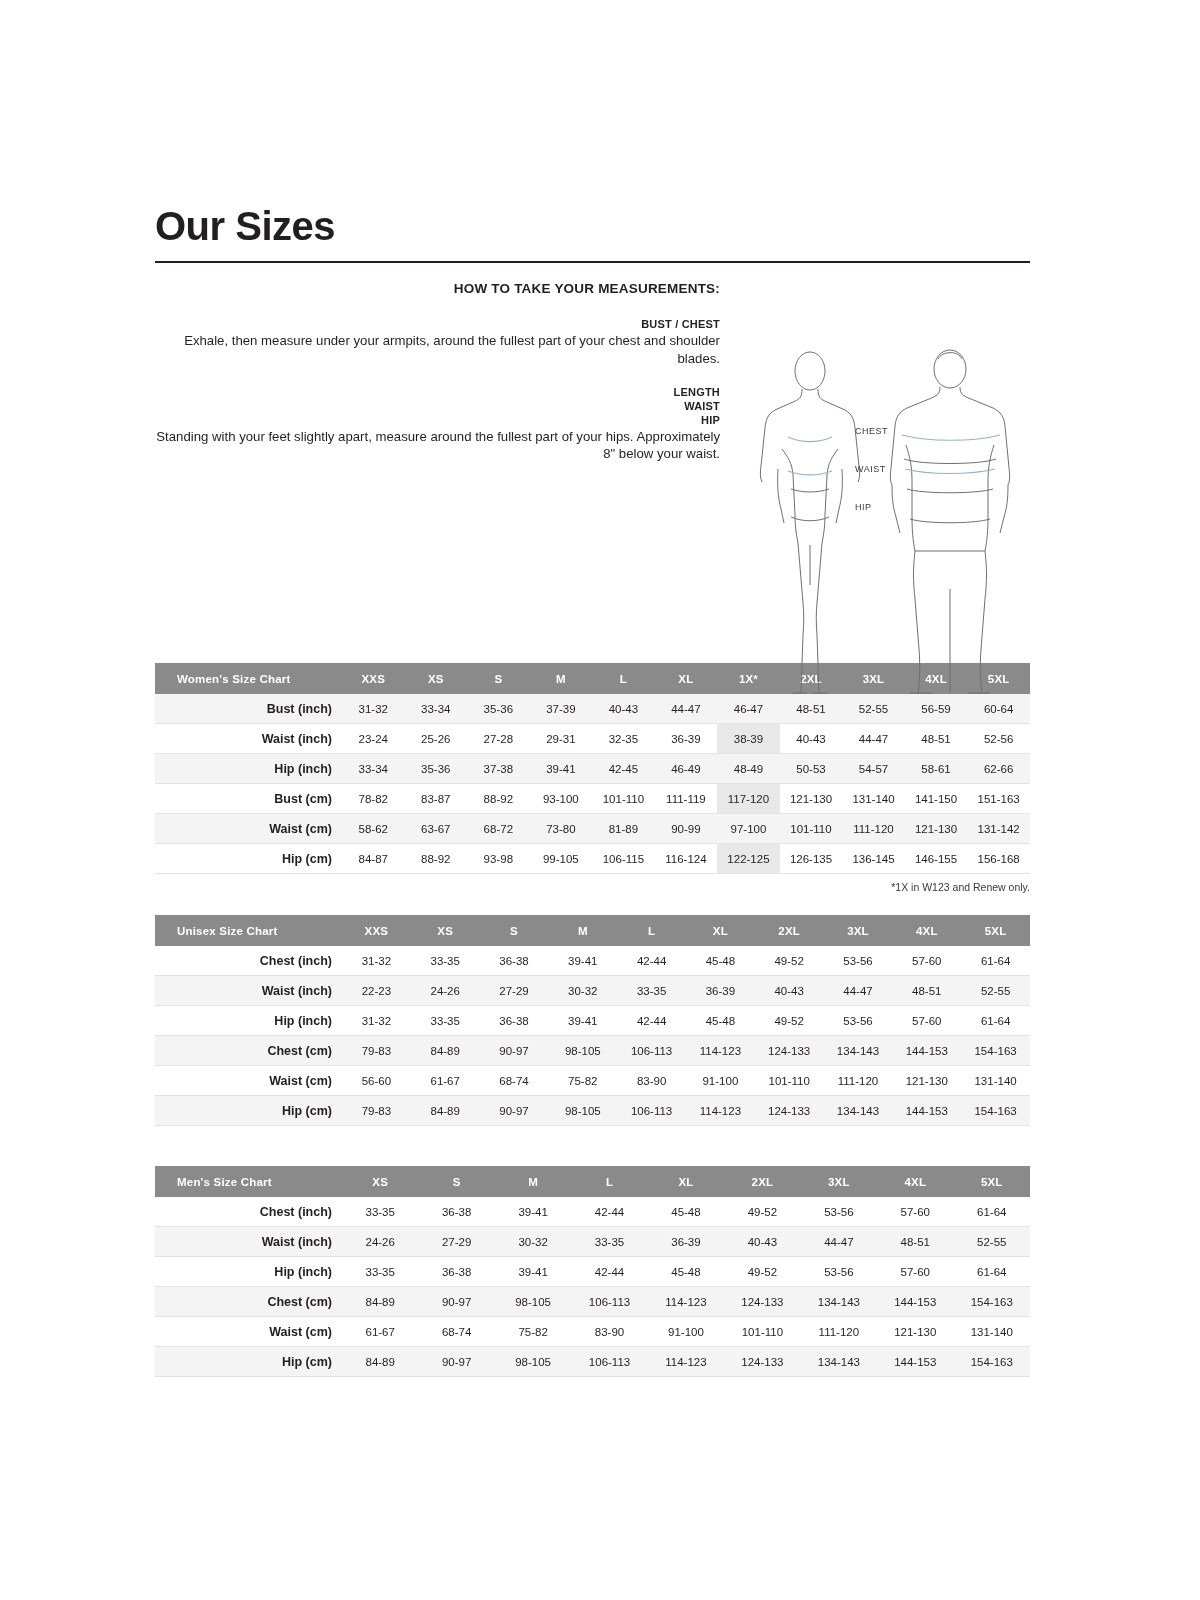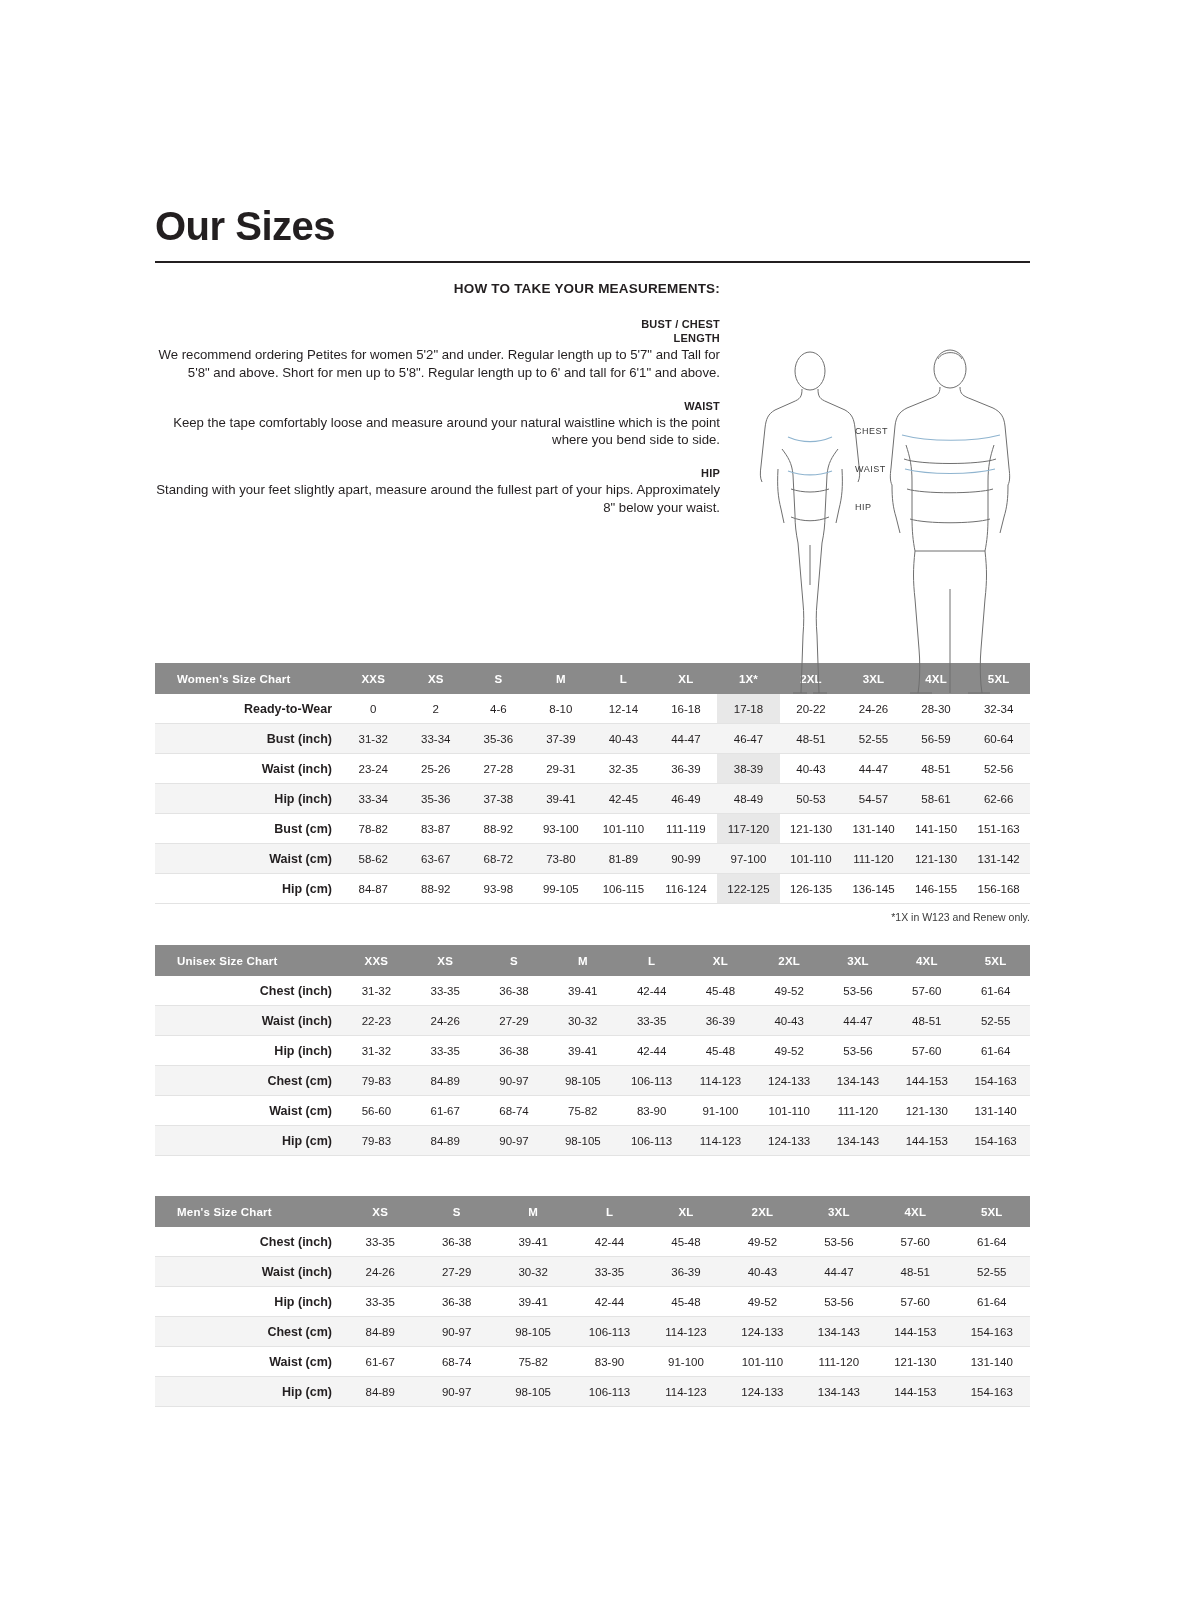--- a/index.html
+++ b/index.html
@@ -139,26 +139,25 @@
   <div class="content">
 
     <h1 class="title">Our Sizes</h1>
     <div class="rule"></div>
 
     <div class="measure-wrap">
       <div class="measure-text">
         <div class="howto">HOW TO TAKE YOUR MEASUREMENTS:</div>
 
         <div class="sec-title">BUST / CHEST</div>
+        <div class="sec-body">Exhale, then measure under your armpits, around the fullest part of your chest and shoulder blades.</div>
 
         <div class="sec-title">LENGTH</div>
-        <div class="sec-body">We recommend ordering Petites for women 5'2" and under. Regular length up to 5'7" and Tall for 5'8" and above. Short for men up to 5'8". Regular length up to 6' and tall for 6'1" and above.</div>
 
         <div class="sec-title">WAIST</div>
-        <div class="sec-body">Keep the tape comfortably loose and measure around your natural waistline which is the point where you bend side to side.</div>
 
         <div class="sec-title">HIP</div>
         <div class="sec-body">Standing with your feet slightly apart, measure around the fullest part of your hips. Approximately 8" below your waist.</div>
       </div>
 
       <div class="figures">
         <svg width="285" height="360" viewBox="0 0 285 360">
           <g fill="none" stroke="#6f6f6f" stroke-width="1">
 
             <g>
@@ -223,34 +222,20 @@
               <th>L</th>
               <th>XL</th>
               <th class="hl">1X*</th>
               <th>2XL</th>
               <th>3XL</th>
               <th>4XL</th>
               <th>5XL</th>
             </tr>
           </thead>
           <tbody>
-            <tr>
-              <td class="rowhead">Ready-to-Wear</td>
-              <td>0</td>
-              <td>2</td>
-              <td>4-6</td>
-              <td>8-10</td>
-              <td>12-14</td>
-              <td>16-18</td>
-              <td class="hl">17-18</td>
-              <td>20-22</td>
-              <td>24-26</td>
-              <td>28-30</td>
-              <td>32-34</td>
-            </tr>
             <tr class="shade">
               <td class="rowhead">Bust (inch)</td>
               <td>31-32</td>
               <td>33-34</td>
               <td>35-36</td>
               <td>37-39</td>
               <td>40-43</td>
               <td>44-47</td>
               <td class="hl">46-47</td>
               <td>48-51</td>

